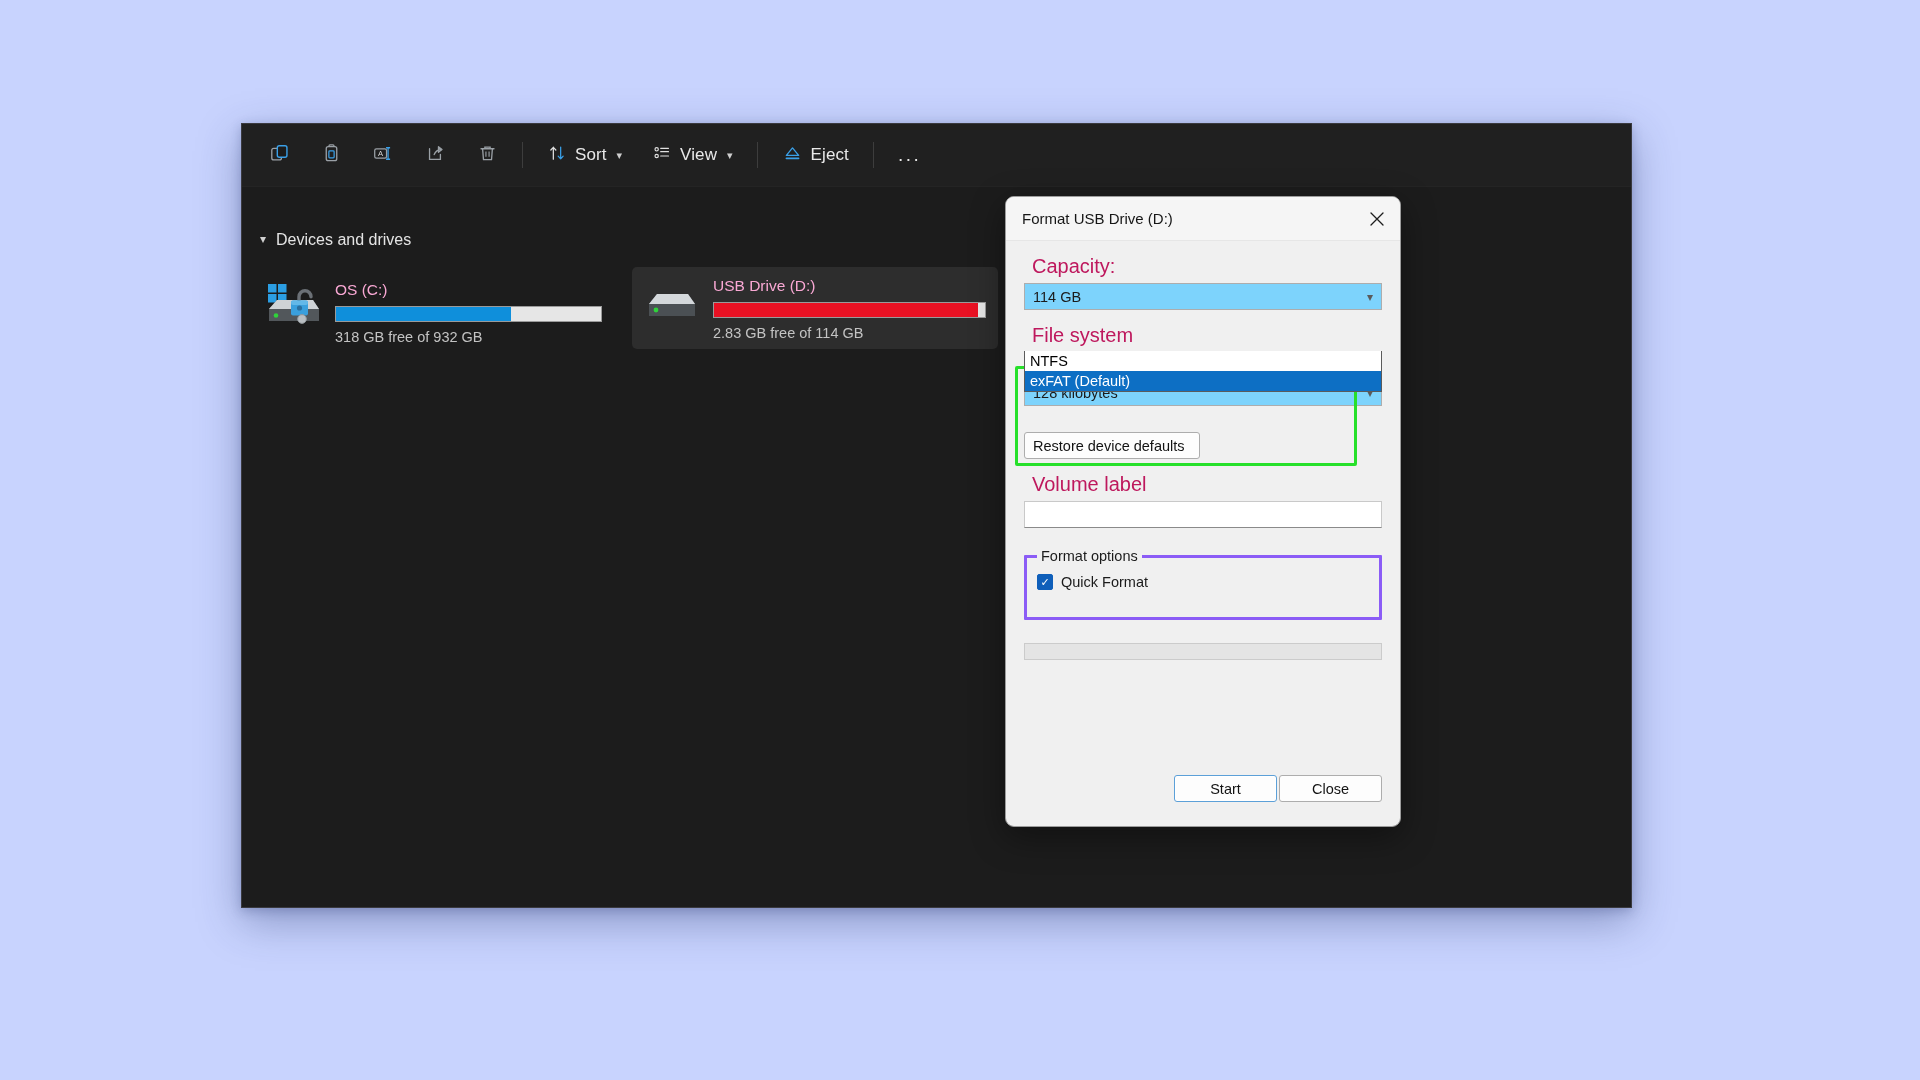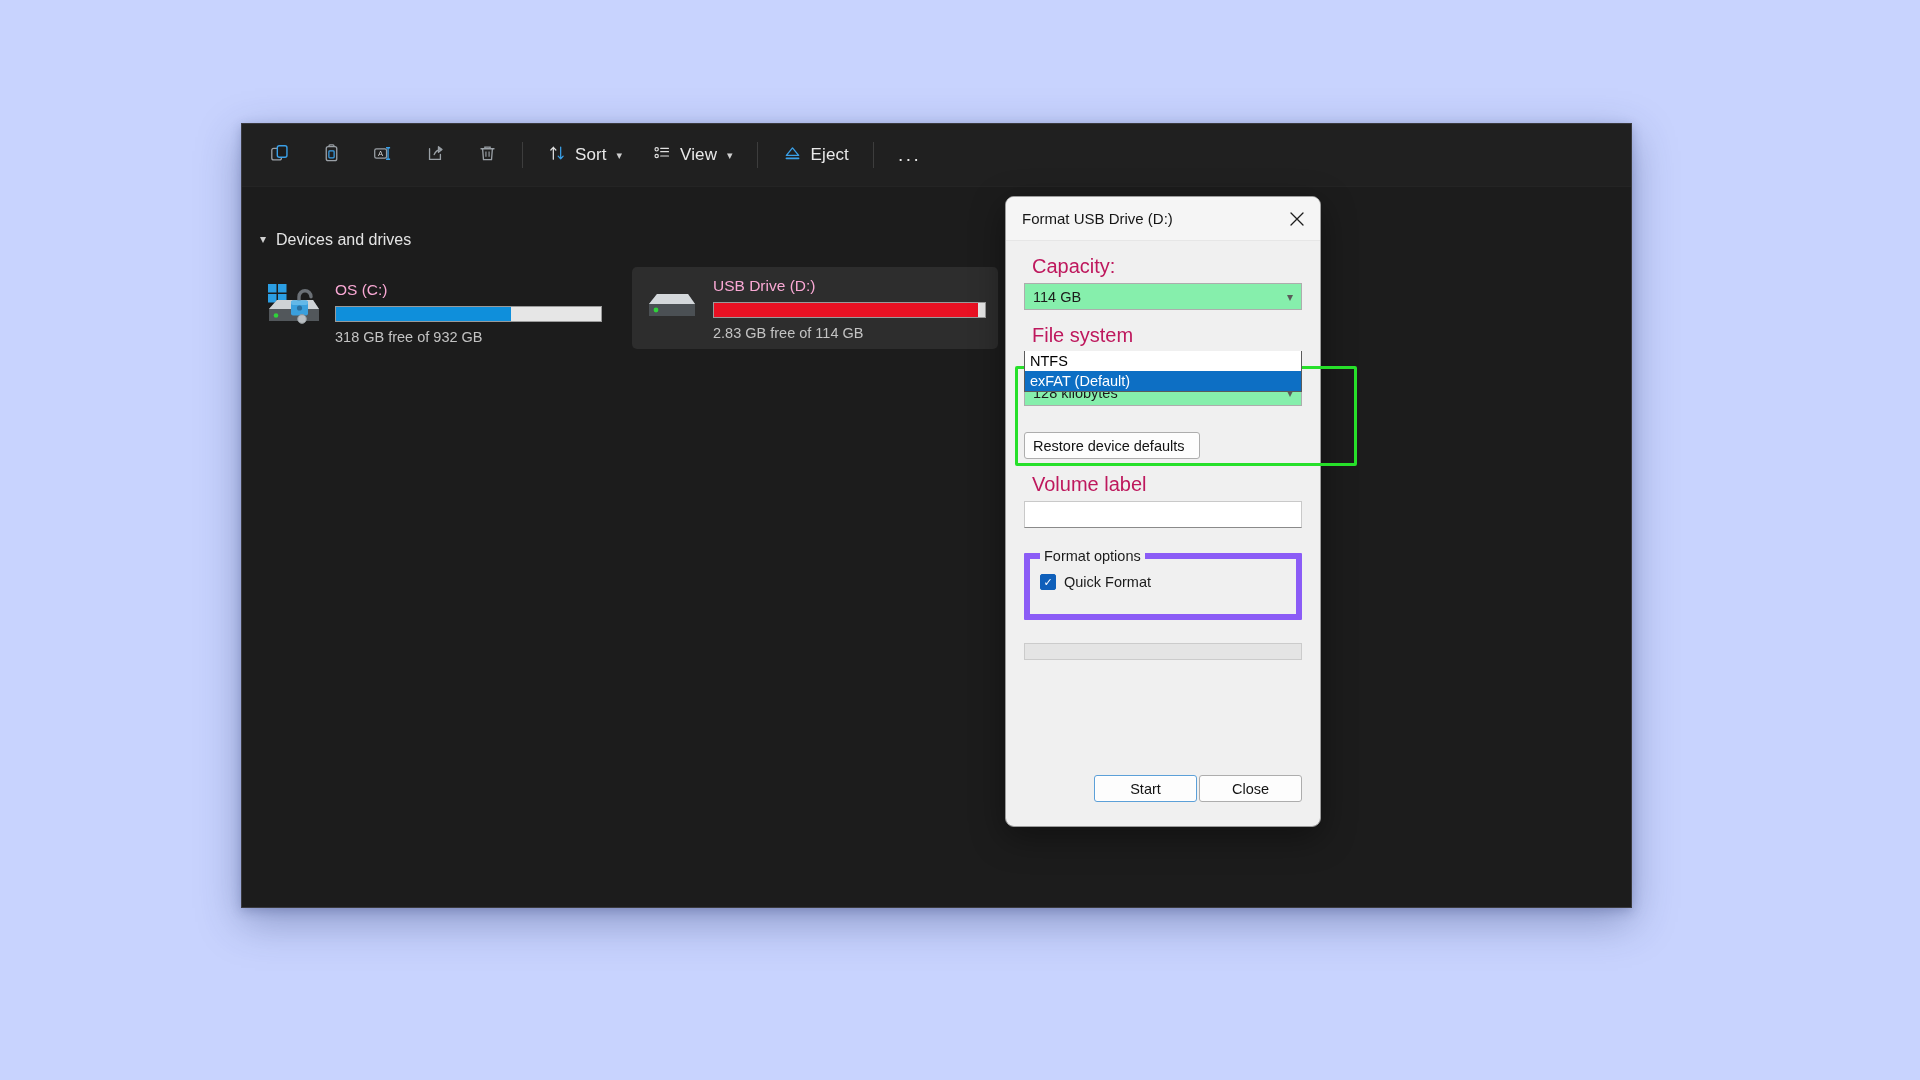--- a/index.html
+++ b/index.html
@@ -96,21 +96,21 @@
   #usb-fill { background: #e81123; width: 97.5%; }
   .tile-sub { color: #c3c3c3; font-size: 14.5px; margin-top: 7px; white-space: nowrap; }
 
   
   .drive-ico { position: relative; width: 58px; height: 48px; flex: 0 0 58px; }
 
   
   #format-dialog {
     position: absolute;
     left: 1005px; top: 196px;
-    width: 316px; height: 631px;
+    width: 396px; height: 631px;
     background: #f0f0f0;
     border: 1px solid #9c9c9c;
     border-radius: 9px;
     box-shadow: 0 10px 34px rgba(0,0,0,0.40);
     font-size: 14.5px;
     color: #1b1b1b;
   }
   #dlg-titlebar {
     height: 44px;
     border-radius: 8px 8px 0 0;
@@ -124,21 +124,21 @@
     width: 46px; height: 43px;
     display: flex; align-items: center; justify-content: center;
     border-radius: 0 8px 0 0;
     color: #1d1d1d; font-size: 17px;
   }
   #dlg-body { padding: 0 18px; position: relative; }
 
   .dlg-label { font-size: 20px; color: #be185d; margin: 14px 8px 5px; }
   .win-select {
     height: 27px;
-    background: #86efac;
+    background: #7dd3fc;
     border: 1px solid #adadad;
     display: flex; align-items: center;
     padding: 0 8px;
     font-size: 14.5px;
     position: relative;
   }
   .win-select .sel-chev {
     position: absolute; right: 8px; top: 50%;
     transform: translateY(-50%);
     color: #5a5a5a; font-size: 12px;
@@ -199,21 +199,21 @@
   #volume-input {
     height: 27px;
     background: #ffffff;
     border: 1px solid #c9c9c9;
     border-bottom-color: #8a8a8a;
   }
 
   fieldset#format-options {
     margin: 20px 0 0 0;
     padding: 4px 10px 16px;
-    border: 6px solid #8b5cf6;
+    border: 3px solid #8b5cf6;
     border-radius: 1px;
     height: 72px;
   }
   fieldset#format-options legend { padding: 0 4px; font-size: 14.5px; color: #1b1b1b; }
   .checkrow { display: flex; align-items: center; gap: 8px; margin-top: 6px; }
   .winbox {
     width: 16px; height: 16px;
     background: #0f5fba;
     border: 1px solid #0f5fba;
     border-radius: 2px;

